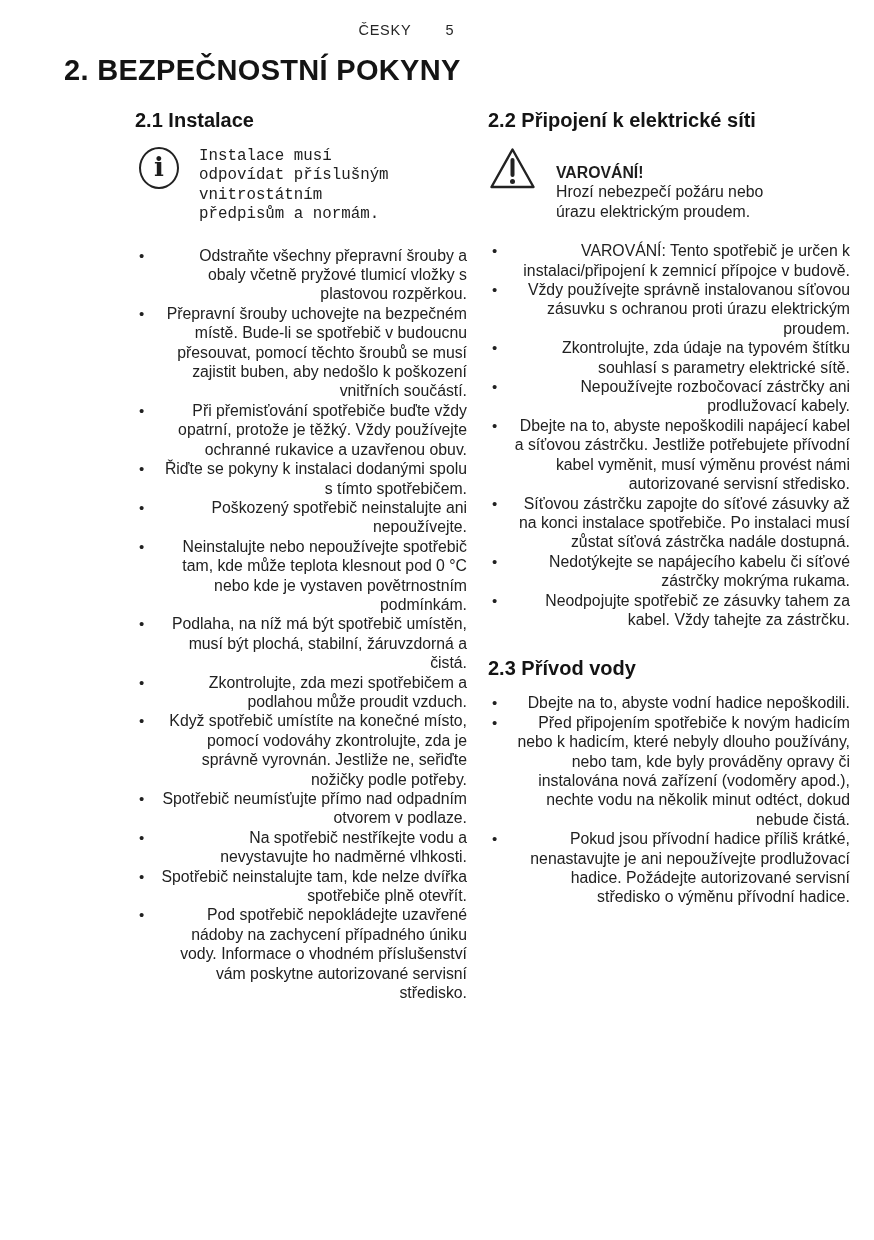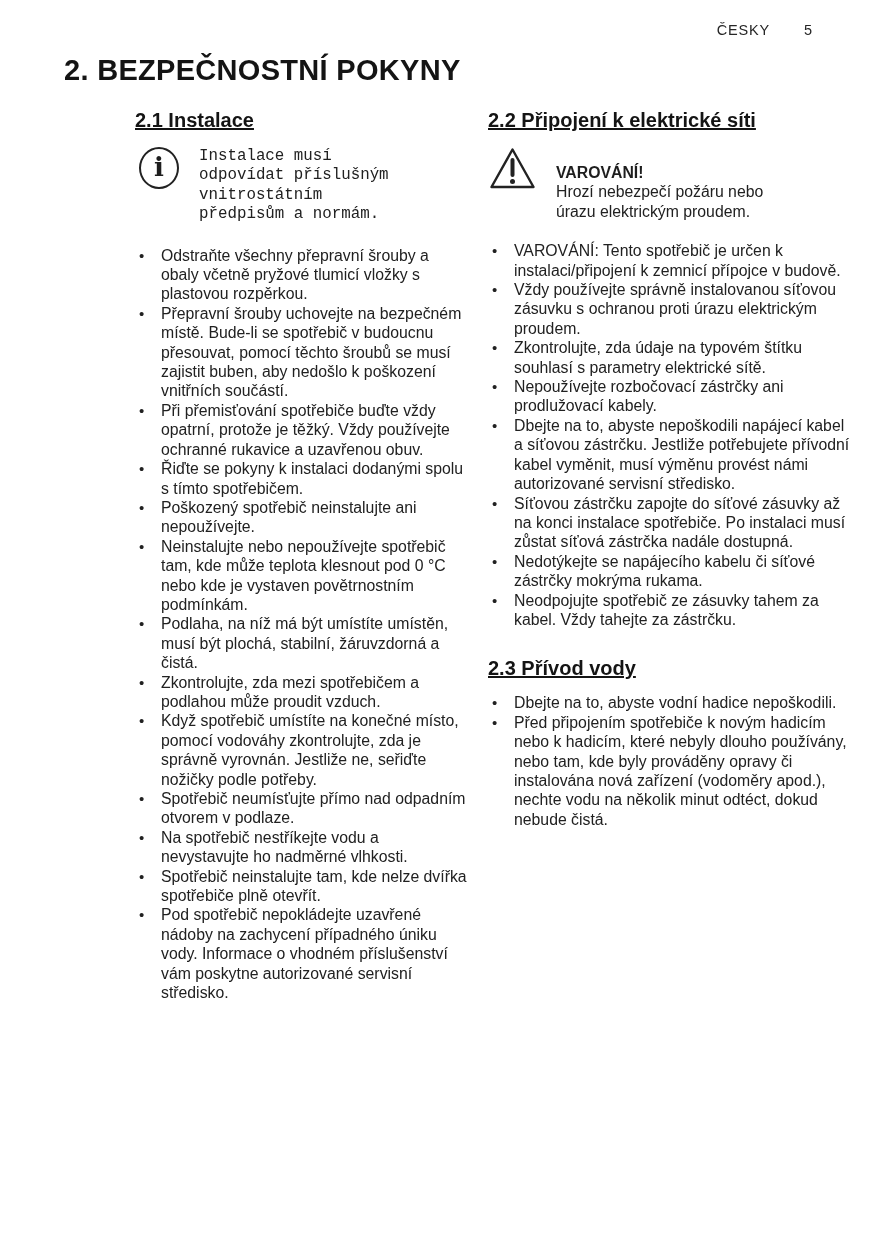--- a/index.html
+++ b/index.html
@@ -11,21 +11,21 @@
     background: #ffffff;
     color: #1e1e1e;
     font-family: "Liberation Sans", sans-serif;
     overflow: hidden;
   }
   .page-header {
     position: absolute;
     top: 22px;
     left: 0;
     right: 62px;
-    text-align: right;
+    text-align: center;
     font-size: 14.5px;
     letter-spacing: 0.8px;
     color: #262626;
   }
   .page-header .pagenum { margin-left: 34px; letter-spacing: 0; }
   h1.chapter-title {
     margin: 54px 0 0 64px;
     font-size: 29px;
     line-height: 33px;
     font-weight: bold;
@@ -39,21 +39,20 @@
   }
   .col { flex: none; }
   .col-left { width: 332px; }
   .col-right { width: 362px; margin-left: 21px; }
   h2.section-heading {
     margin: 0 0 15px 0;
     font-size: 20px;
     line-height: 24px;
     font-weight: bold;
     color: #141414;
-    text-decoration: underline;
   }
   h2.section-heading.water { margin-top: 27px; margin-bottom: 13px; }
   .body-text, li {
     font-size: 15.8px;
     line-height: 19.4px;
     color: #212121;
   }
   .note-block {
     display: flex;
     align-items: flex-start;
@@ -82,20 +81,21 @@
     margin: 3px 0 20px 1px;
   }
   .warning-icon { flex: none; }
   .warning-texts { margin-left: 20px; width: 244px; margin-top: 16px; }
   .warning-title { margin: 0; font-weight: bold; font-size: 15.8px; line-height: 19.4px; }
   .warning-text { margin: 0; }
   ul.bullet-list {
     list-style: none;
     margin: 0;
     padding: 0 0 0 26px;
+    text-align: right;
   }
   ul.bullet-list li { position: relative; margin: 0; }
   ul.bullet-list li::before {
     content: "\2022";
     position: absolute;
     left: -22px;
     top: 0;
     font-size: 15px;
   }
   p { margin: 0; }
@@ -121,21 +121,21 @@
         <p class="body-text note-text">Instalace musí odpovídat příslušným vnitrostátním předpisům a normám.</p>
       </div>
 
       <ul class="bullet-list">
           <li>Odstraňte všechny přepravní šrouby a obaly včetně pryžové tlumicí vložky s plastovou rozpěrkou.</li>
           <li>Přepravní šrouby uchovejte na bezpečném místě. Bude-li se spotřebič v budoucnu přesouvat, pomocí těchto šroubů se musí zajistit buben, aby nedošlo k poškození vnitřních součástí.</li>
           <li>Při přemisťování spotřebiče buďte vždy opatrní, protože je těžký. Vždy používejte ochranné rukavice a uzavřenou obuv.</li>
           <li>Řiďte se pokyny k instalaci dodanými spolu s tímto spotřebičem.</li>
           <li>Poškozený spotřebič neinstalujte ani nepoužívejte.</li>
           <li>Neinstalujte nebo nepoužívejte spotřebič tam, kde může teplota klesnout pod 0 °C nebo kde je vystaven povětrnostním podmínkám.</li>
-          <li>Podlaha, na níž má být umístíte umístěn, musí být plochá, stabilní, žáruvzdorná a čistá.</li>
+          <li>Podlaha, na níž má být spotřebič umístěn, musí být plochá, stabilní, žáruvzdorná a čistá.</li>
           <li>Zkontrolujte, zda mezi spotřebičem a podlahou může proudit vzduch.</li>
           <li>Když spotřebič umístíte na konečné místo, pomocí vodováhy zkontrolujte, zda je správně vyrovnán. Jestliže ne, seřiďte nožičky podle potřeby.</li>
           <li>Spotřebič neumísťujte přímo nad odpadním otvorem v podlaze.</li>
           <li>Na spotřebič nestříkejte vodu a nevystavujte ho nadměrné vlhkosti.</li>
           <li>Spotřebič neinstalujte tam, kde nelze dvířka spotřebiče plně otevřít.</li>
           <li>Pod spotřebič nepokládejte uzavřené nádoby na zachycení případného úniku vody. Informace o vhodném příslušenství vám poskytne autorizované servisní středisko.</li>
         </ul>
     </div>
 
     <div class="col col-right">
@@ -164,17 +164,18 @@
           <li>Síťovou zástrčku zapojte do síťové zásuvky až na konci instalace spotřebiče. Po instalaci musí zůstat síťová zástrčka nadále dostupná.</li>
           <li>Nedotýkejte se napájecího kabelu či síťové zástrčky mokrýma rukama.</li>
           <li>Neodpojujte spotřebič ze zásuvky tahem za kabel. Vždy tahejte za zástrčku.</li>
         </ul>
 
       <h2 class="section-heading water">2.3 Přívod vody</h2>
 
       <ul class="bullet-list">
           <li>Dbejte na to, abyste vodní hadice nepoškodili.</li>
           <li>Před připojením spotřebiče k novým hadicím nebo k hadicím, které nebyly dlouho používány, nebo tam, kde byly prováděny opravy či instalována nová zařízení (vodoměry apod.), nechte vodu na několik minut odtéct, dokud nebude čistá.</li>
+          <li>Pokud jsou přívodní hadice příliš krátké, nenastavujte je ani nepoužívejte prodlužovací hadice. Požádejte autorizované servisní středisko o výměnu přívodní hadice.</li>
         </ul>
     </div>
 
   </div>
 </div>
 
 </body></html>

